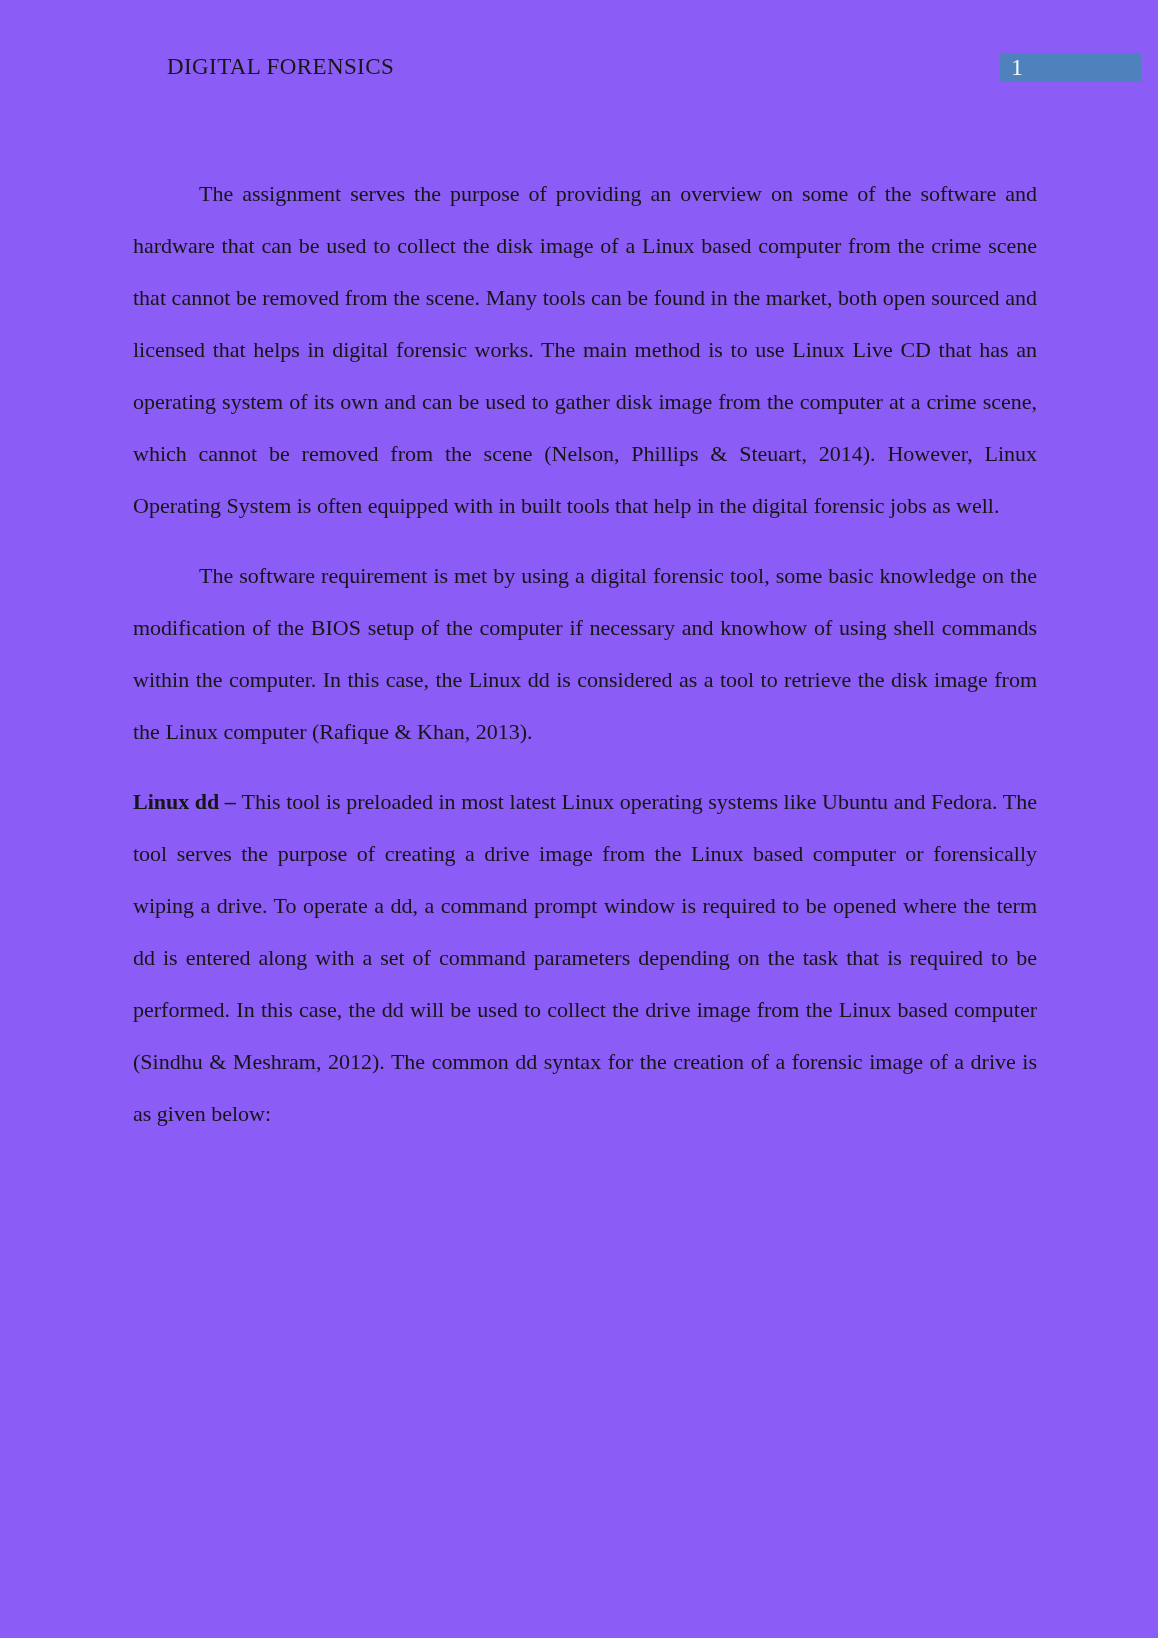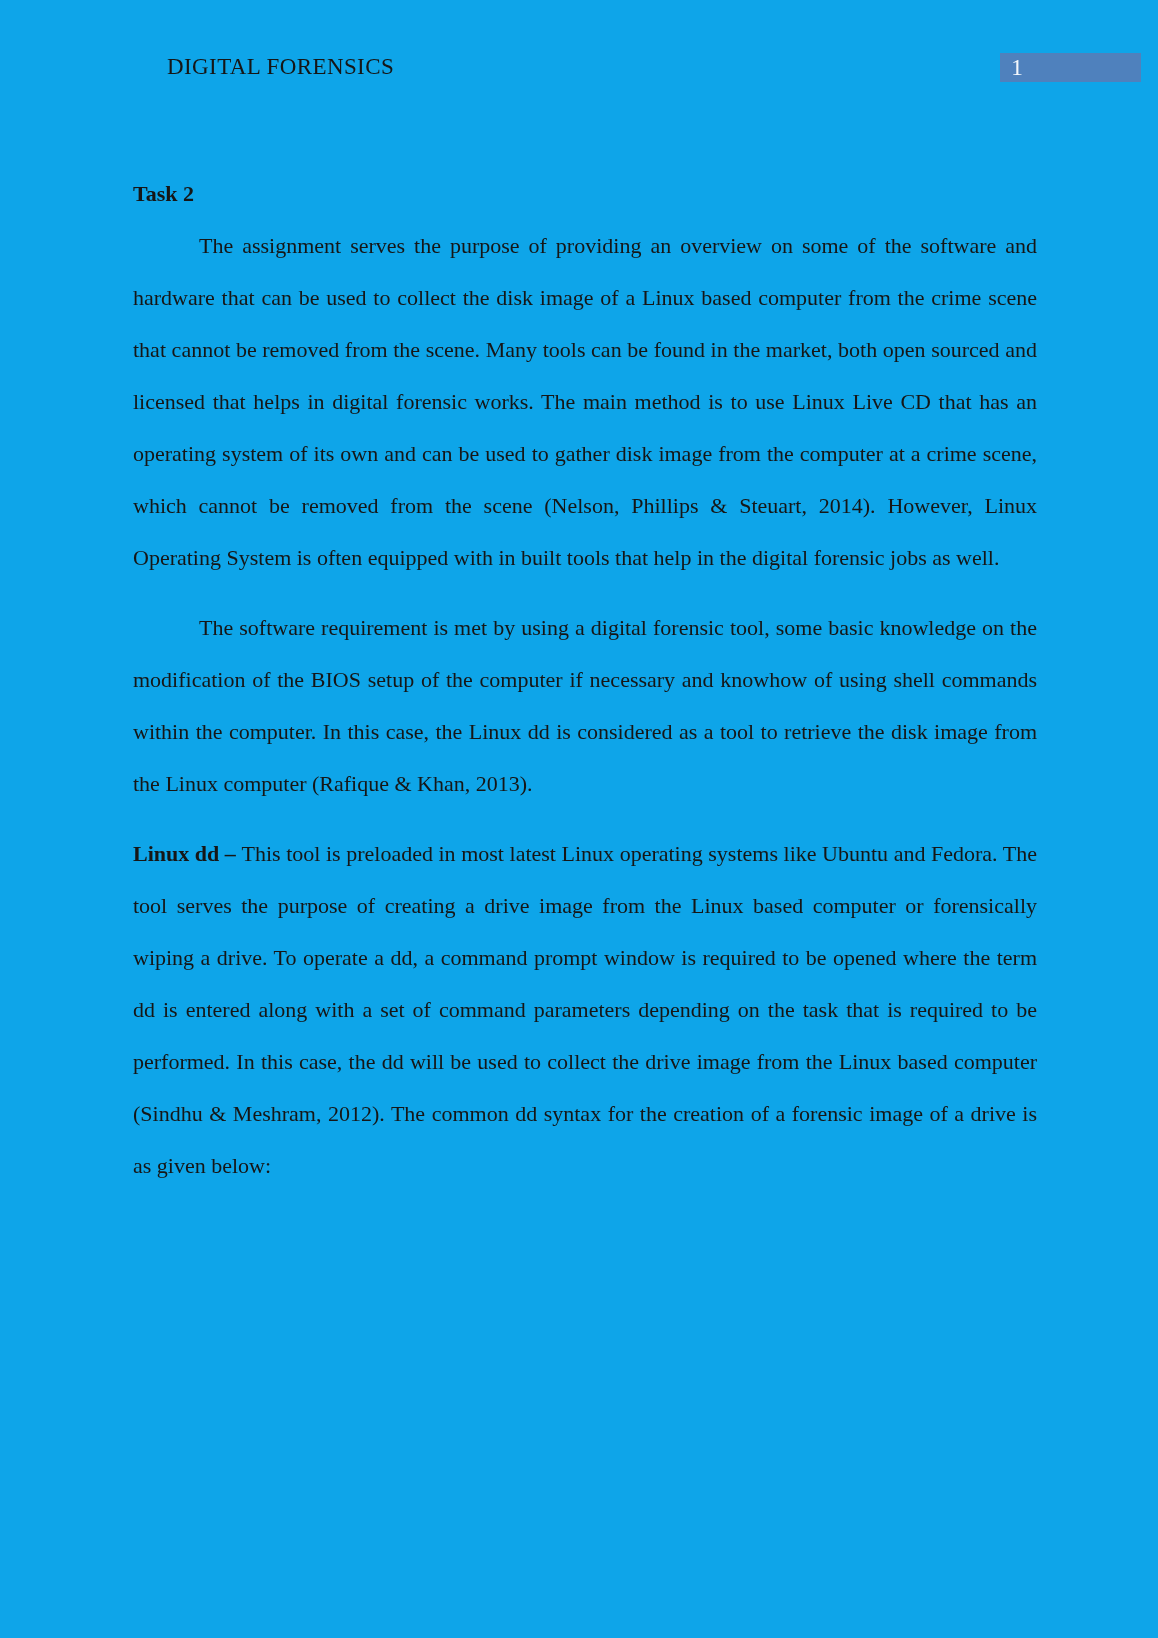--- a/index.html
+++ b/index.html
@@ -4,21 +4,21 @@
 <style>
   html, body {
     margin: 0;
     padding: 0;
     background: #ffffff;
   }
   .page {
     position: relative;
     width: 1158px;
     height: 1638px;
-    background: #0ea5e9;
+    background: #8b5cf6;
     font-family: "Liberation Serif", serif;
     color: #161616;
     overflow: hidden;
   }
   .header-title {
     position: absolute;
     left: 167px;
     top: 54px;
     font-size: 23px;
     letter-spacing: 0.4px;
@@ -72,21 +72,20 @@
 <div class="page">
 
   <div>
     <span class="header-title">DIGITAL FORENSICS</span>
     <div class="page-num-box" style="background: rgb(79, 129, 189);">
       <span style="color: rgb(243, 247, 252);">1</span>
     </div>
   </div>
 
   <div class="content">
-    <p class="task-heading">Task 2</p>
 
     <p class="para first indent">The assignment serves the purpose of providing an overview on some of the software and hardware that can be used to collect the disk image of a Linux based computer from the crime scene that cannot be removed from the scene. Many tools can be found in the market, both open sourced and licensed that helps in digital forensic works. The main method is to use Linux Live CD that has an operating system of its own and can be used to gather disk image from the computer at a crime scene, which cannot be removed from the scene (Nelson, Phillips &amp; Steuart, 2014). However, Linux Operating System is often equipped with in built tools that help in the digital forensic jobs as well.</p>
 
 
     <p class="para indent">The software requirement is met by using a digital forensic tool, some basic knowledge on the modification of the BIOS setup of the computer if necessary and knowhow of using shell commands within the computer. In this case, the Linux dd is considered as a tool to retrieve the disk image from the Linux computer (Rafique &amp; Khan, 2013).</p>
 
     <p class="para"><b>Linux dd – </b><span>This tool is preloaded in most latest Linux operating systems like Ubuntu and Fedora. The tool serves the purpose of creating a drive image from the Linux based computer or forensically wiping a drive. To operate a dd, a command prompt window is required to be opened where the term dd is entered along with a set of command parameters depending on the task that is required to be performed. In this case, the dd will be used to collect the drive image from the Linux based computer (Sindhu &amp; Meshram, 2012). The common dd syntax for the creation of a forensic image of a drive is as given below:</span></p>
   </div>
 
 </div>

